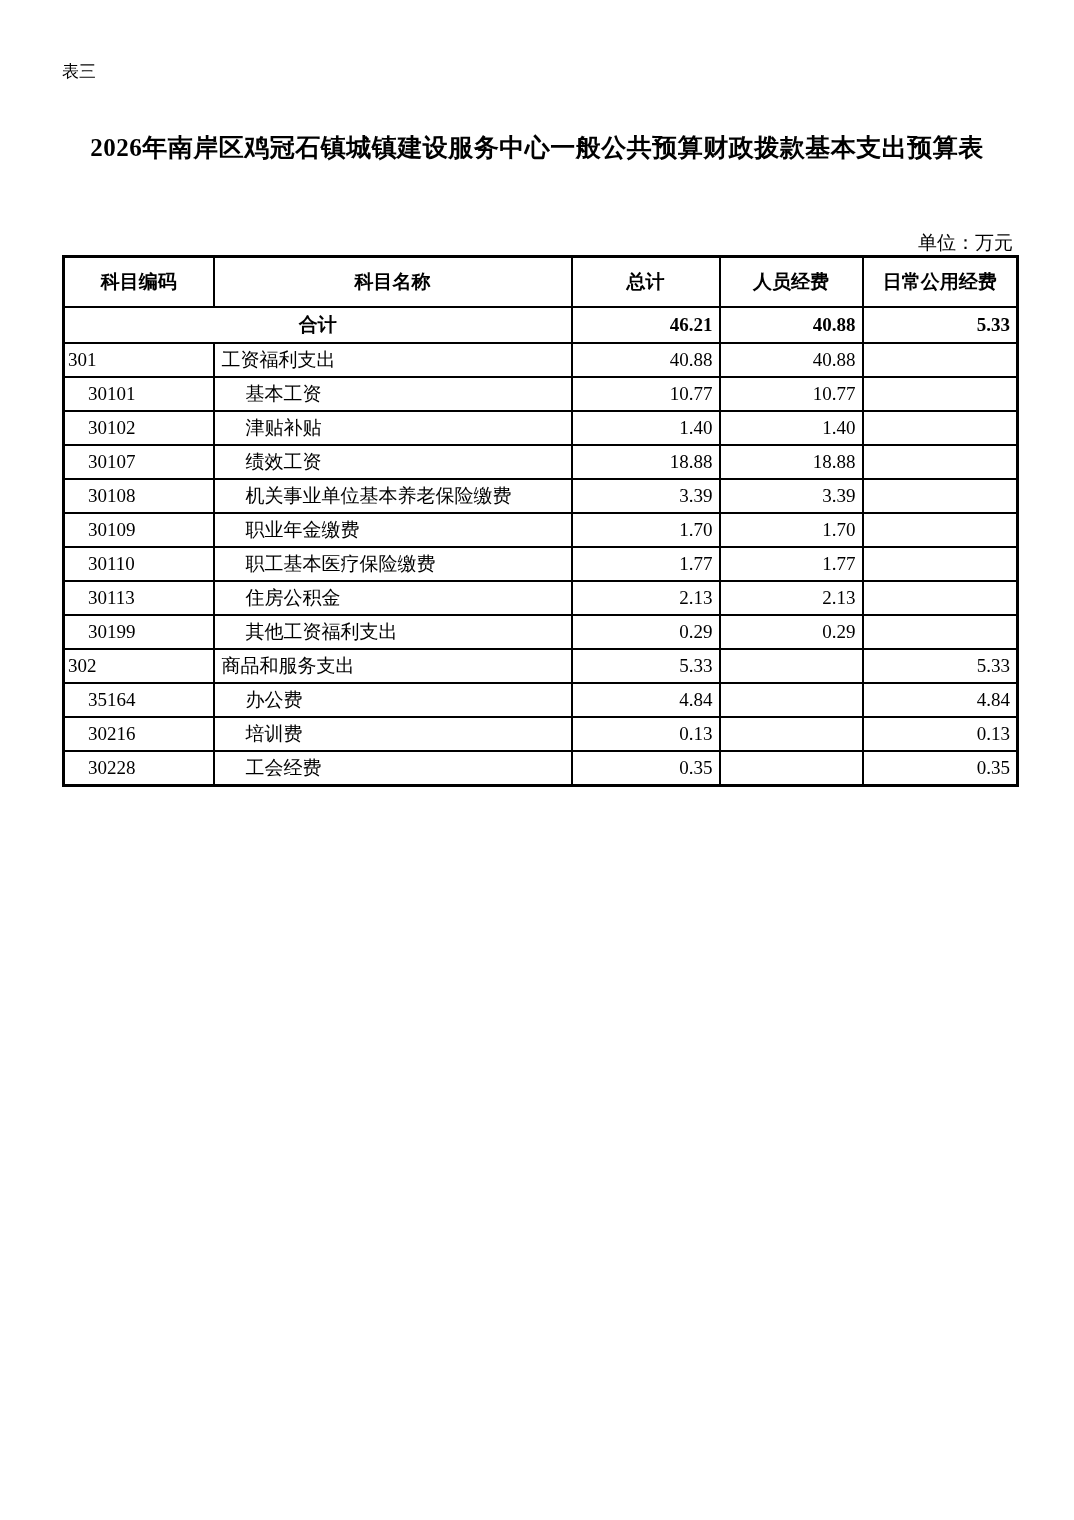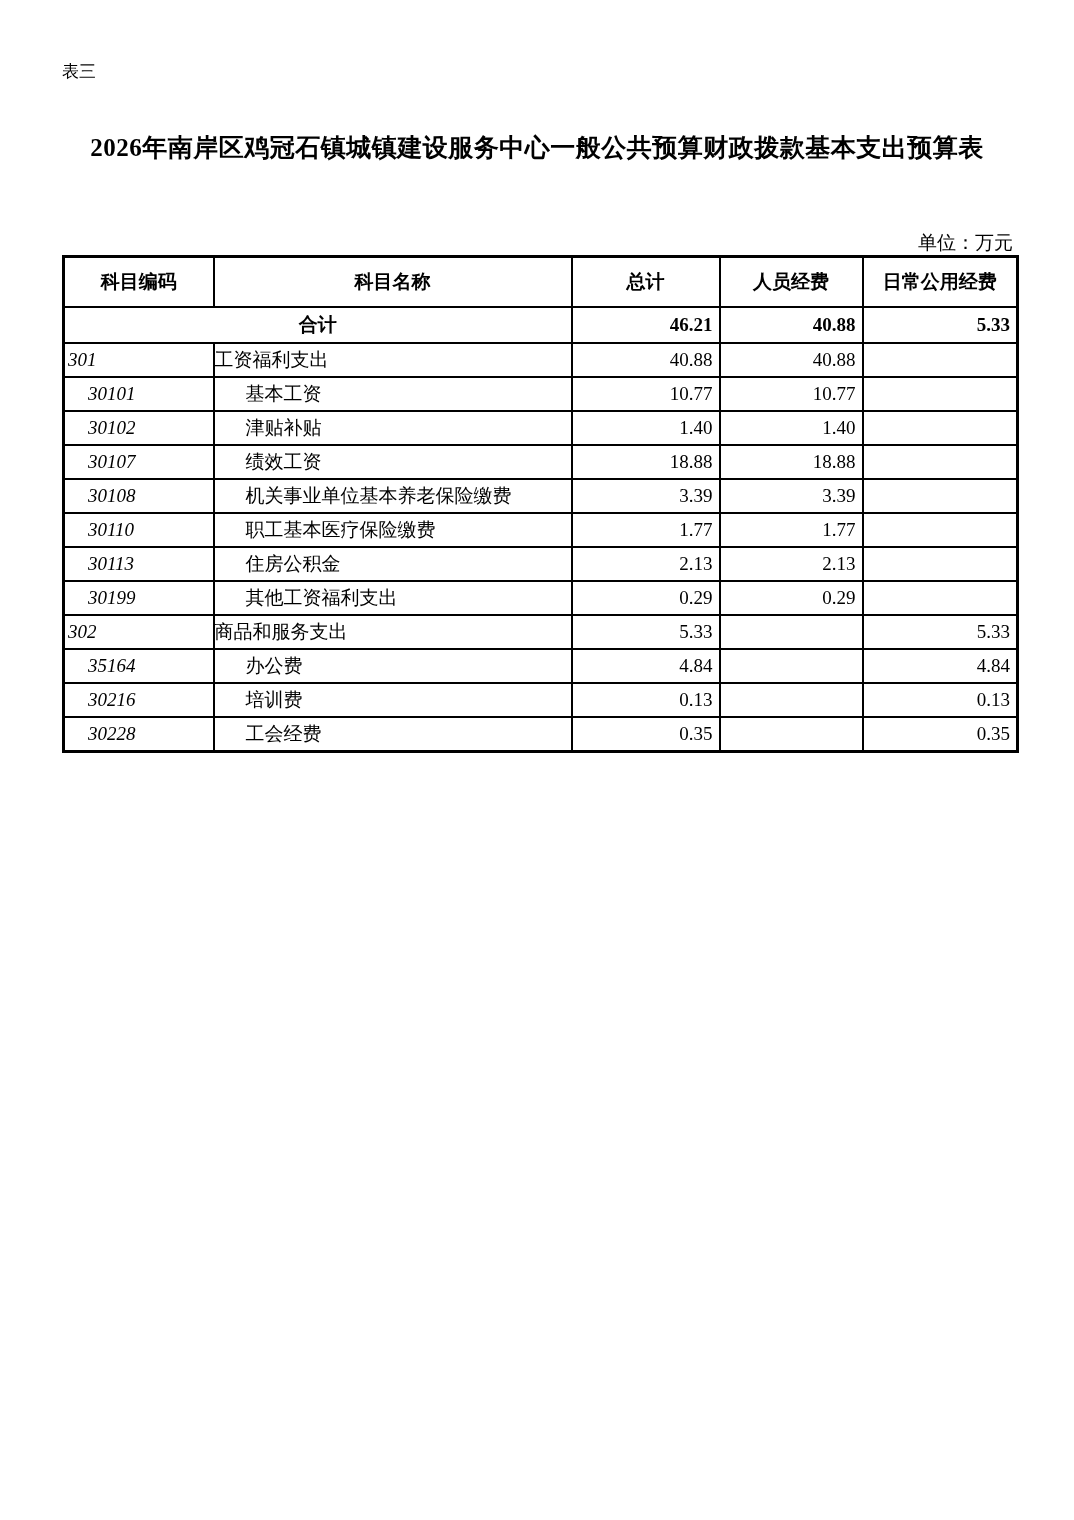--- a/index.html
+++ b/index.html
@@ -81,24 +81,24 @@
   .total-row .total-label {
     text-align: center;
   }
   .data-row td {
     height: 32px;
     font-size: 19px;
   }
   td.code {
     text-align: left;
     padding-left: 3px;
-    font-style: italic;
   }
   td.name {
     text-align: left;
+    padding-left: 7px;
   }
   tr.lvl2 td.code { padding-left: 23px; }
   tr.lvl2 td.name { padding-left: 31px; }
   td.num {
     text-align: right;
     padding-right: 6px;
     font-family: "Liberation Serif", serif;
   }
 </style>
 </head>
@@ -166,20 +166,27 @@
         <td class="num"></td>
       </tr>
       <tr class="data-row lvl2">
         <td class="code">30108</td>
         <td class="name">机关事业单位基本养老保险缴费</td>
         <td class="num">3.39</td>
         <td class="num">3.39</td>
         <td class="num"></td>
       </tr>
       <tr class="data-row lvl2">
+        <td class="code">30109</td>
+        <td class="name">职业年金缴费</td>
+        <td class="num">1.70</td>
+        <td class="num">1.70</td>
+        <td class="num"></td>
+      </tr>
+      <tr class="data-row lvl2">
         <td class="code">30110</td>
         <td class="name">职工基本医疗保险缴费</td>
         <td class="num">1.77</td>
         <td class="num">1.77</td>
         <td class="num"></td>
       </tr>
       <tr class="data-row lvl2">
         <td class="code">30113</td>
         <td class="name">住房公积金</td>
         <td class="num">2.13</td>

